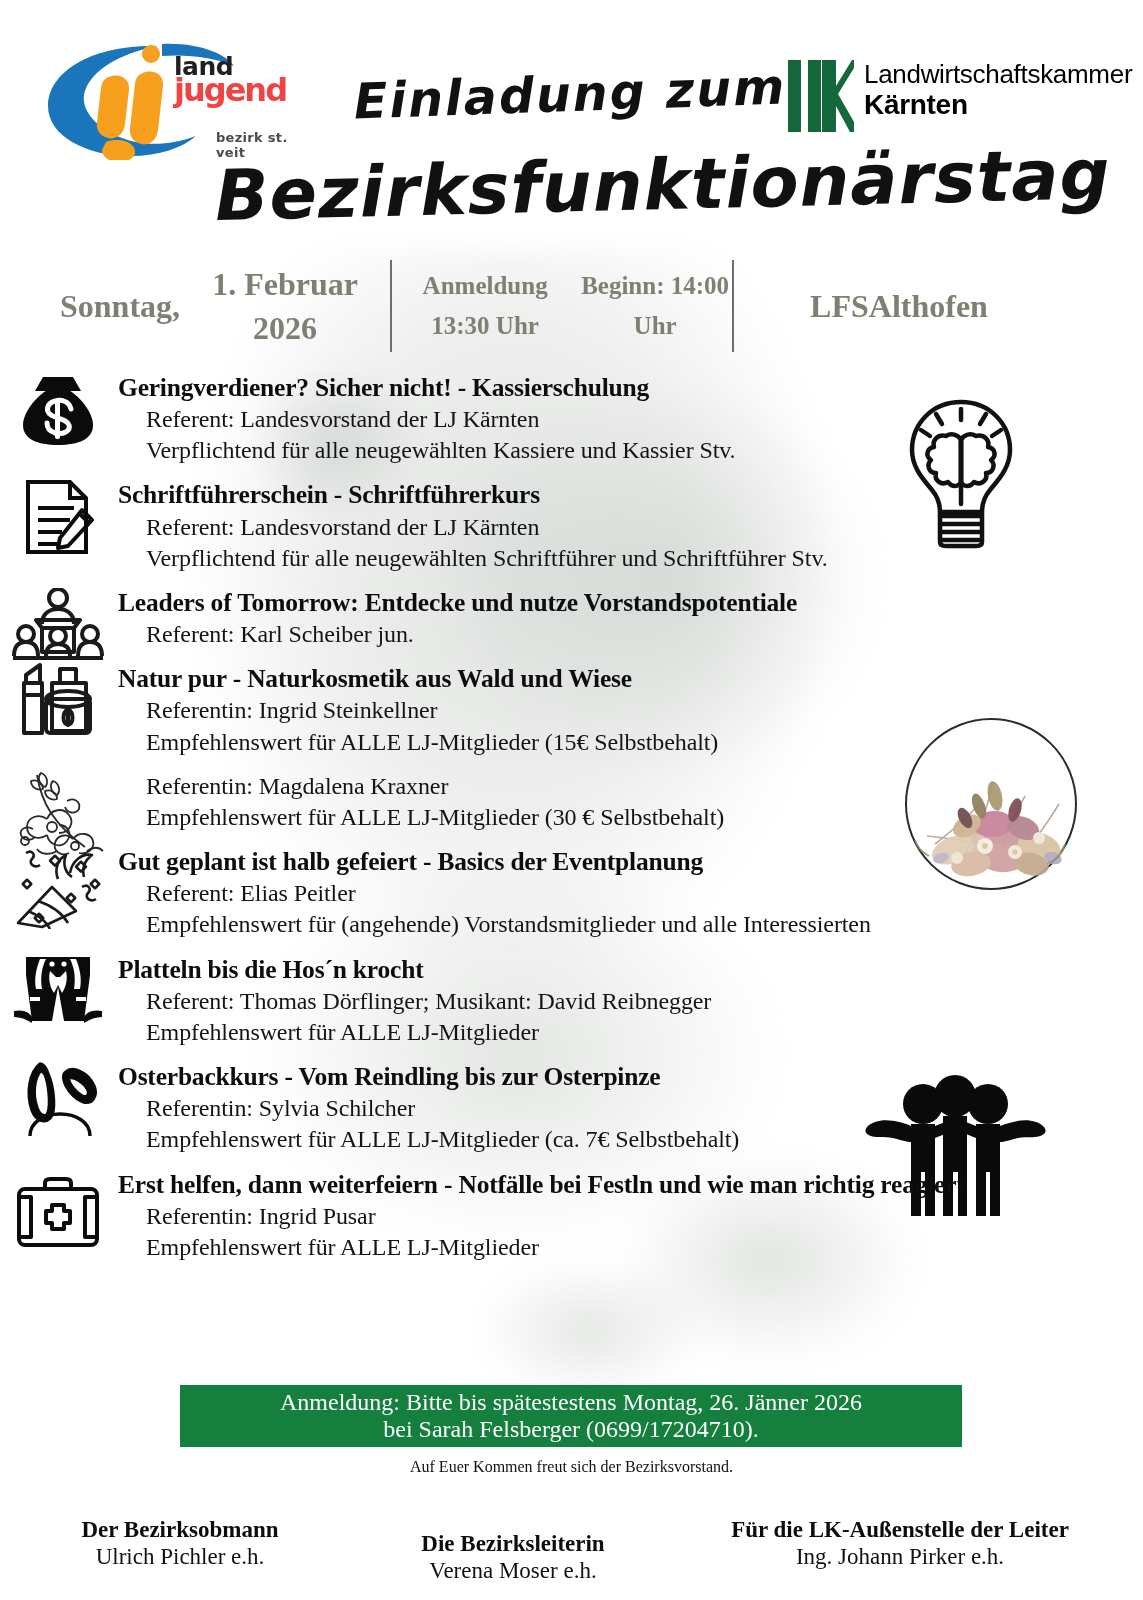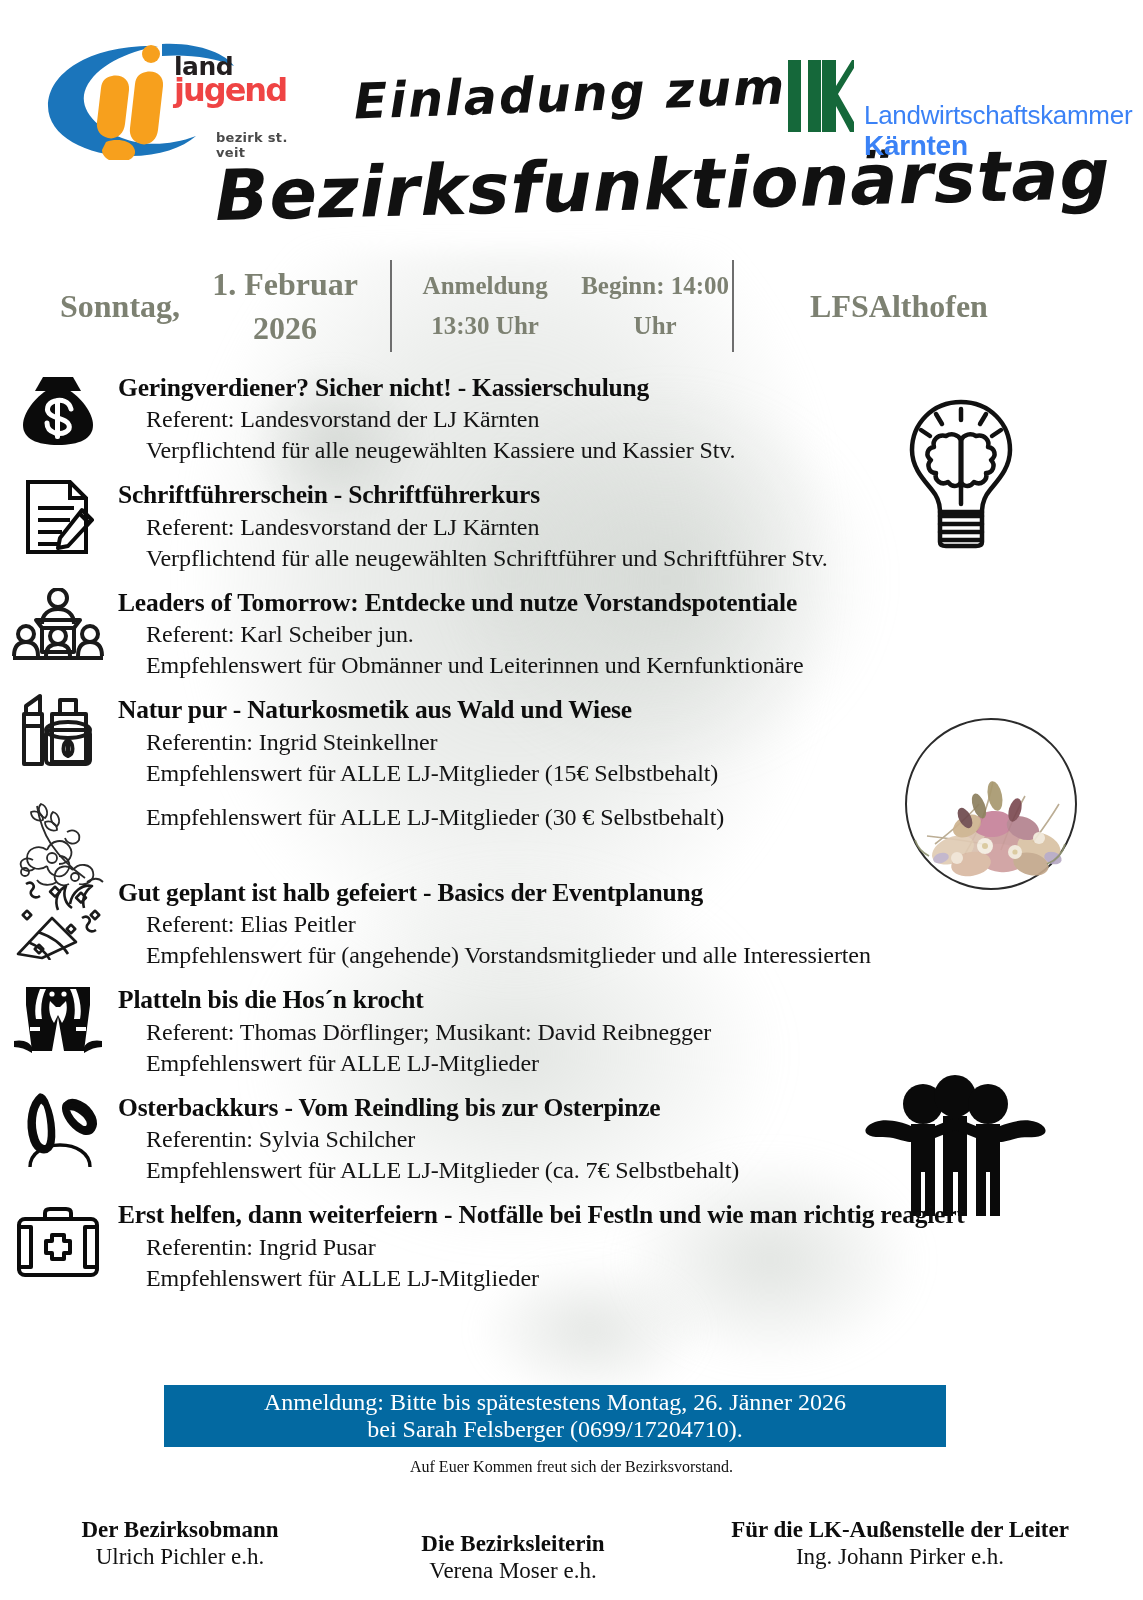--- a/index.html
+++ b/index.html
@@ -42,21 +42,21 @@
   .lj-text-jugend{position:absolute;left:144px;top:36px;font-family:"DejaVu Sans",sans-serif;
     font-weight:700;font-size:32px;color:#ef4444;letter-spacing:-2px;line-height:1;}
   .lj-text-bezirk{position:absolute;left:186px;top:92px;font-family:"DejaVu Sans",sans-serif;
     font-weight:600;font-size:13px;color:#4a4a4a;letter-spacing:.3px;}
 
   .lk-logo{position:absolute;left:784px;top:58px;width:320px;height:80px;}
   .lk-mark{position:absolute;left:0;top:2px;width:68px;height:72px;}
   .lk-l1{position:absolute;left:4px;top:0;width:13px;height:72px;background:#15683a;}
   .lk-l2{position:absolute;left:24px;top:0;width:13px;height:72px;background:#15683a;}
   .lk-k{position:absolute;left:38px;top:0;width:32px;height:72px;}
-  .lk-words{position:absolute;left:80px;top:2px;font-family:"Liberation Sans",sans-serif;color:#3b82f6;margin-top:41px;}
+  .lk-words{position:absolute;left:80px;top:2px;font-family:"Liberation Sans",sans-serif;color:#000000;}
   .lk-w1{font-size:26px;font-weight:400;letter-spacing:-.3px;line-height:1.12;}
   .lk-w2{font-size:28px;font-weight:700;letter-spacing:-.3px;line-height:1.12;}
 
   .script{position:absolute;text-align:center;color:#111;
     font-family:"DejaVu Sans",sans-serif;font-style:italic;font-weight:600;}
   .script-1{left:300px;top:66px;width:540px;font-size:49px;letter-spacing:2px;
     transform:rotate(-2deg);}
   .script-2{left:215px;top:146px;width:740px;font-size:70px;letter-spacing:1px;
     transform:rotate(-1.4deg);font-weight:700;}
 
@@ -84,22 +84,22 @@
   
   .art{position:absolute;z-index:1;}
   .art-bulb{left:900px;top:392px;width:122px;height:160px;}
   .art-wreath{left:905px;top:718px;width:172px;height:178px;}
   .art-friends{left:855px;top:1068px;width:200px;height:148px;}
 
   
   .wr-ring{position:absolute;left:0;top:0;width:168px;height:168px;border:2px solid #2b2b2b;border-radius:50%;}
 
   
-  .anmeldebox{position:absolute;left:164px;top:1385px;width:782px;height:62px;
-    background:#0369a1;z-index:3;display:flex;align-items:center;justify-content:center;}
+  .anmeldebox{position:absolute;left:180px;top:1385px;width:782px;height:62px;
+    background:#15803d;z-index:3;display:flex;align-items:center;justify-content:center;}
   .anmeldebox .txt{color:#ffffff;font-size:24px;text-align:center;line-height:1.12;}
 
   .freut{position:absolute;left:0;top:1458px;width:1143px;text-align:center;
     font-size:16px;color:#111;z-index:3;}
 
   .signs{position:absolute;left:0;top:1508px;width:1143px;height:92px;z-index:3;}
   .sig{position:absolute;text-align:center;}
   .sig .role{font-size:23px;font-weight:700;color:#0d0d0d;line-height:1.18;}
   .sig .name{font-size:23px;color:#111;line-height:1.2;}
   .sig1{left:20px;top:8px;width:320px;}
@@ -293,21 +293,20 @@
             <circle cx="46" cy="48" r="8"></circle>
             <path d="M34 68 C34 59 39 56 46 56 C53 56 58 59 58 68"></path>
             <circle cx="78" cy="46" r="8"></circle>
             <path d="M66 68 C66 58 71 54 78 54 C85 54 90 58 90 68"></path>
             <path d="M1 70 L91 70"></path>
           </g>
         </svg>
       </div>
       <div class="w-title">Leaders of Tomorrow: Entdecke und nutze Vorstandspotentiale</div>
       <div class="w-line">Referent: Karl Scheiber jun.</div>
-      <div class="w-line">Empfehlenswert für Obmänner und Leiterinnen und Kernfunktionäre</div>
     </div>
 
     <div class="item">
       <div class="ico" style="top:0;">
         <svg width="88" height="80" viewBox="0 0 88 80">
           <g fill="none" stroke="#1a1a1a" stroke-width="4" stroke-linejoin="round">
             <path d="M12 14 L26 4 L26 22 L12 22 Z"></path>
             <path d="M10 22 L28 22 L28 34 L10 34 Z"></path>
             <path d="M10 34 L28 34 L28 72 L10 72 Z"></path>
             <path d="M46 8 L62 8 L62 22 L46 22 Z"></path>
@@ -345,20 +344,21 @@
               <circle cx="64" cy="79" r="4"></circle>
             </g>
             <path d="M22 62 C16 58 8 62 10 68 C12 74 20 74 24 70"></path>
             <path d="M46 84 C40 88 30 88 26 82"></path>
             <path d="M76 84 C82 80 88 80 92 84"></path>
             <circle cx="14" cy="74" r="4"></circle>
             <path d="M56 34 C62 30 70 34 68 42 C64 48 56 46 54 40"></path>
           </g>
         </svg>
       </div>
+      <div class="w-line">Referentin: Magdalena Kraxner</div>
       <div class="w-line">Empfehlenswert für ALLE LJ-Mitglieder (30 € Selbstbehalt)</div>
     </div>
 
     <div class="item">
       <div class="ico" style="top:2px;">
         <svg width="92" height="86" viewBox="0 0 92 86">
           <g fill="none" stroke="#1a1a1a" stroke-width="2.6" stroke-linejoin="round">
             <path d="M6 80 L40 44 L64 68 L30 84 Z"></path>
             <path d="M16 68 C26 72 34 78 38 86"></path>
             <path d="M26 58 C38 62 50 70 56 80"></path>

